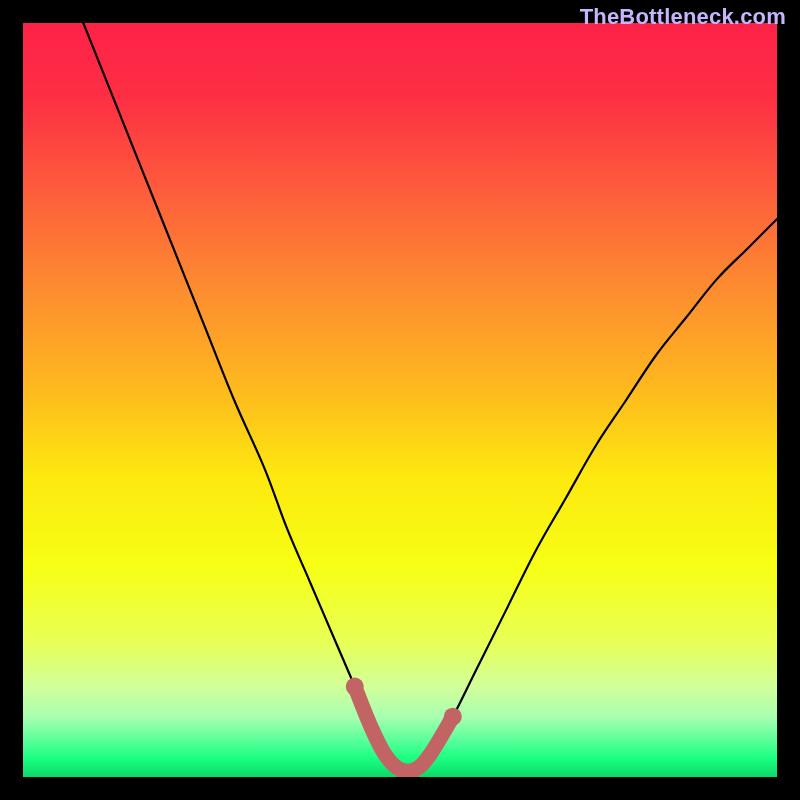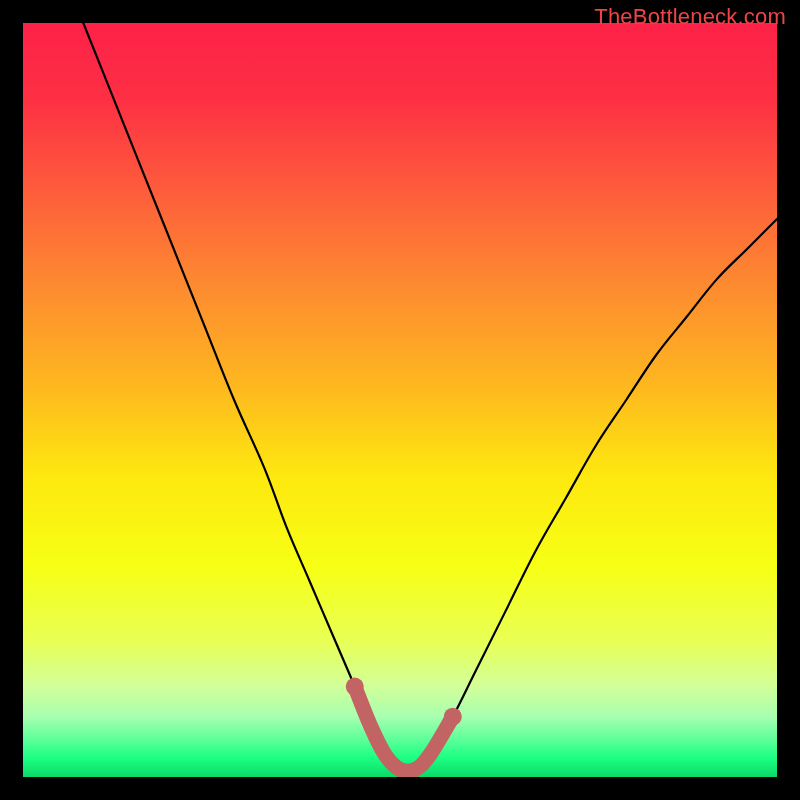--- a/index.html
+++ b/index.html
@@ -27,23 +27,23 @@
   }
   .plot svg {
     display: block;
     width: 754px;
     height: 754px;
   }
   .watermark {
     position: absolute;
     top: 4px;
     right: 14px;
-    color: #ef4444;
+    color: #c4b5fd;
     font-size: 22px;
-    font-weight: 400;
+    font-weight: 700;
     letter-spacing: 0.2px;
     user-select: none;
   }
 </style>
 </head>
 <body>
 
 <div class="frame">
 
   <div class="plot">

